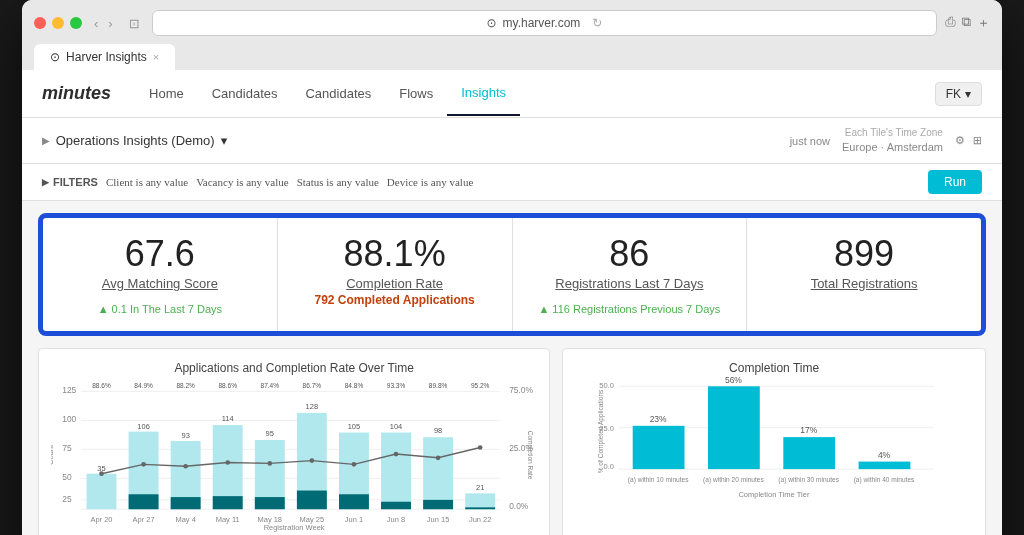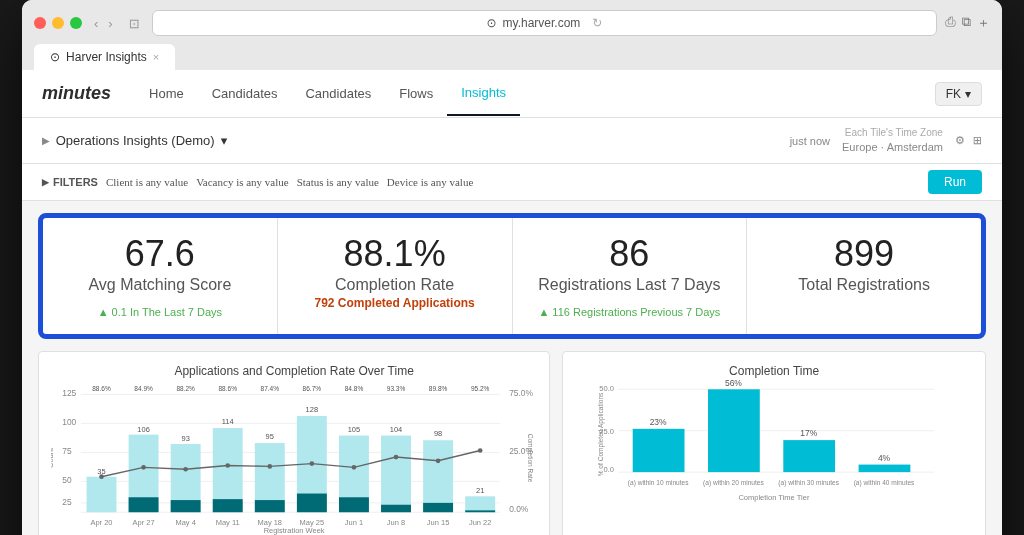--- a/index.html
+++ b/index.html
@@ -215,23 +215,24 @@
     }
 
     .metric-value {
       font-size: 36px;
       font-weight: 300;
       color: #222;
       line-height: 1.1;
     }
 
     .metric-label {
-      font-size: 16px;
+      font-size: 13px;
       color: #555;
       margin-top: 2px;
+      text-decoration: underline;
     }
 
     .metric-sublabel {
       font-size: 12px;
       color: #c2410c;
       margin-top: 2px;
       font-weight: 600;
     }
 
     .metric-change {

